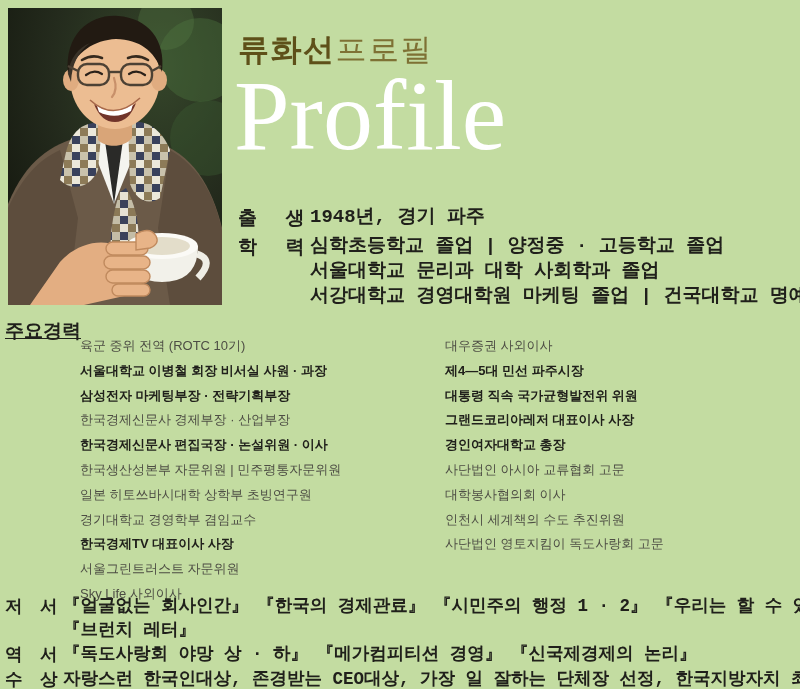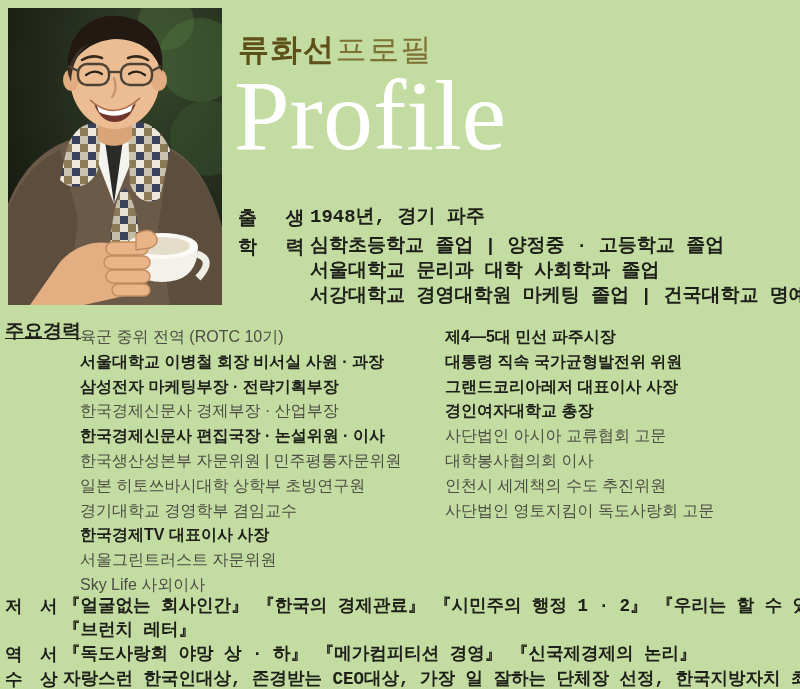--- a/index.html
+++ b/index.html
@@ -34,21 +34,21 @@
     flex:none; width:72px; font-weight:bold; color:#20201b;
     white-space:pre; line-height:25px;
   }
   .row-lines { color:#4d4d44; }
   .row-lines .line { line-height:25px; white-space:pre;font-family:Liberation Mono, monospace; }
 
   .career-label {
     position:absolute; left:5px; top:319px;
     font-size:19px; font-weight:bold; color:#20201b; line-height:24.8px;text-decoration:underline;
   }
-  .career-col { position:absolute; top:325px; font-size:16px; color:#4d4d44; }
+  .career-col { position:absolute; top:334px; font-size:13px; color:#4d4d44; }
   .career-col.left  { left:80px; }
   .career-col.right { left:445px; }
   .career-col .line { line-height:24.8px; white-space:pre; }
   .line.bold { font-weight:bold; color:#20201b; }
 
   .works { position:absolute; left:5px; top:595px; font-size:17.5px; }
   .works .info-row { margin-bottom:1px; }
   .works .row-label { width:58px; line-height:23.5px; }
   .works .row-lines .line { line-height:23.5px; }
 </style>
@@ -162,20 +162,21 @@
       <div class="line">한국경제신문사 경제부장 · 산업부장</div>
       <div class="line bold">한국경제신문사 편집국장 · 논설위원 · 이사</div>
       <div class="line">한국생산성본부 자문위원 | 민주평통자문위원</div>
       <div class="line">일본 히토쓰바시대학 상학부 초빙연구원</div>
       <div class="line">경기대학교 경영학부 겸임교수</div>
       <div class="line bold">한국경제TV 대표이사 사장</div>
       <div class="line">서울그린트러스트 자문위원</div>
       <div class="line">Sky Life 사외이사</div>
     </div>
   <div class="career-col right">
+      <div class="line">대우증권 사외이사</div>
       <div class="line bold">제4—5대 민선 파주시장</div>
       <div class="line bold">대통령 직속 국가균형발전위 위원</div>
       <div class="line bold">그랜드코리아레저 대표이사 사장</div>
       <div class="line bold">경인여자대학교 총장</div>
       <div class="line">사단법인 아시아 교류협회 고문</div>
       <div class="line">대학봉사협의회 이사</div>
       <div class="line">인천시 세계책의 수도 추진위원</div>
       <div class="line">사단법인 영토지킴이 독도사랑회 고문</div>
     </div>
 

